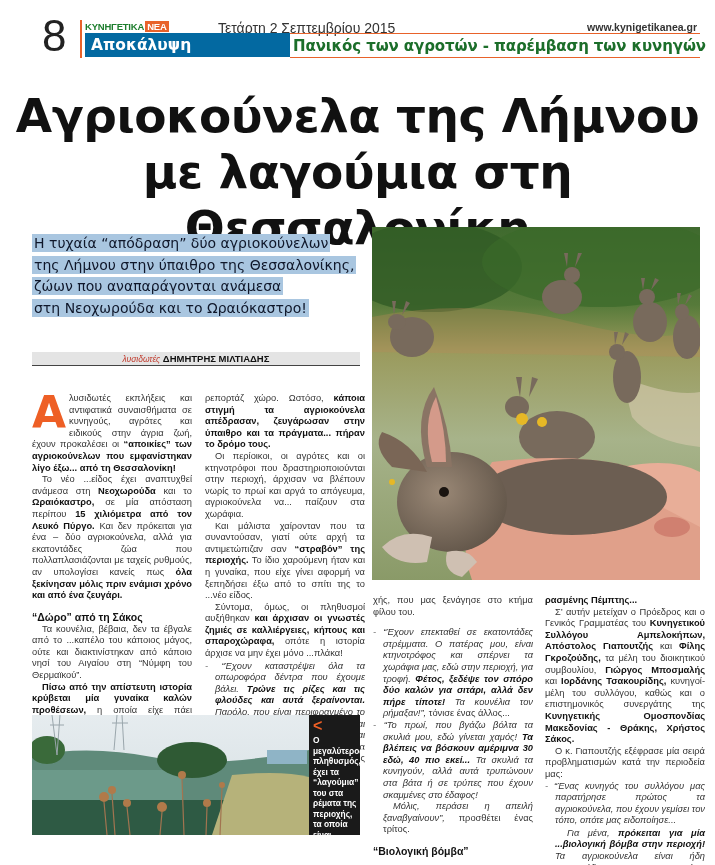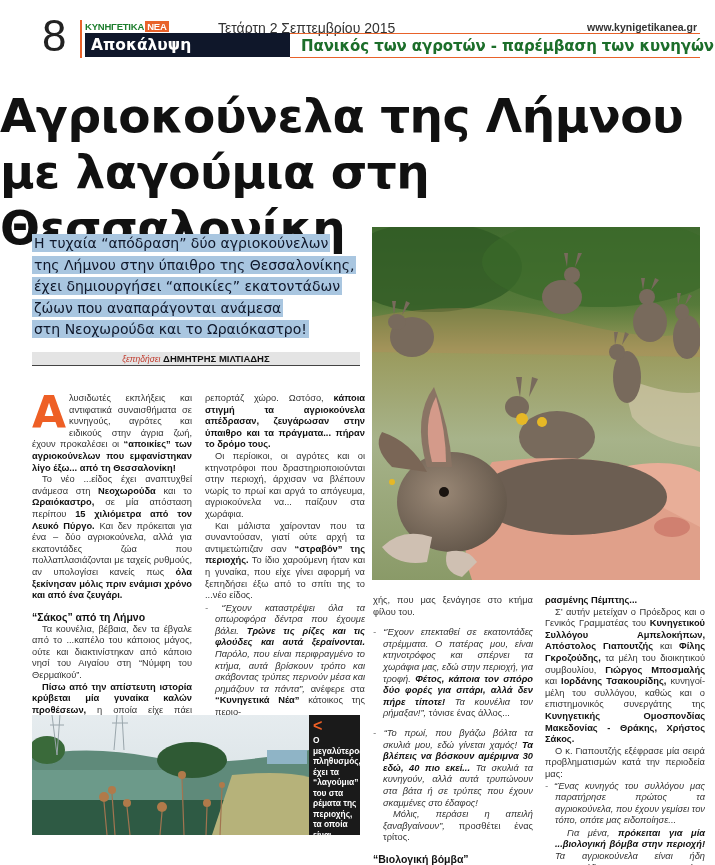--- a/index.html
+++ b/index.html
@@ -6,47 +6,47 @@
   html, body { width: 715px; height: 865px; background: #ffffff; overflow: hidden; }
   body { position: relative; font-family: "DejaVu Sans", sans-serif; color: #1a1a1a; }
 
   
   .page-num { position: absolute; left: 42px; top: 14px; font-family: "Liberation Sans", sans-serif; font-size: 44px; line-height: 44px; font-weight: 400; color: #222; }
   .hdr-rule { position: absolute; left: 80px; top: 20px; width: 2px; height: 38px; background: #e8622a; }
   .logo { position: absolute; left: 85px; top: 21px; height: 11px; display: flex; align-items: center; font-family: "Liberation Sans", sans-serif; font-weight: 700; font-size: 9.5px; letter-spacing: -0.2px; }
   .logo .l1 { color: #1c7d2c; }
   .logo .l2 { color: #ffffff; background: #e8622a; padding: 0 2px; margin-left: 1px; }
   .hdr-date { position: absolute; left: 180px; top: 20px; font-family: "Liberation Sans", sans-serif; font-size: 14px; color: #333; margin-left: 38px; }
-  .section-tag { position: absolute; left: 85px; top: 33px; width: 205px; height: 24px; background: #0f172a; color: #fff; font-family: "DejaVu Sans", sans-serif; font-weight: 700; font-size: 15.5px; line-height: 24px; padding-left: 6px; }
+  .section-tag { position: absolute; left: 85px; top: 33px; width: 205px; height: 24px; background: #0369a1; color: #fff; font-family: "DejaVu Sans", sans-serif; font-weight: 700; font-size: 15.5px; line-height: 24px; padding-left: 6px; }
   .hdr-url { position: absolute; right: 18px; top: 21px; font-family: "Liberation Sans", sans-serif; font-size: 10.5px; font-weight: 700; color: #333; }
   .hdr-line-top { position: absolute; left: 290px; top: 33px; width: 410px; height: 1px; background: #e8622a; }
   .hdr-line-bot { position: absolute; left: 290px; top: 57px; width: 410px; height: 1px; background: #e8622a; }
-  .kicker { position: absolute; left: 293px; top: 35px; font-family: "DejaVu Sans", sans-serif; font-weight: 700; font-size: 15px; line-height: 22px; color: #1c6e2a; letter-spacing: -0.1px; margin-left: 8px; }
-
-  
-  .headline { position: absolute; left: 0; top: 88px; width: 715px; text-align: left; font-family: "DejaVu Sans", sans-serif; font-weight: 700; font-size: 47px; line-height: 56px; color: #111; letter-spacing: -0.5px; }
+  .kicker { position: absolute; left: 293px; top: 35px; font-family: "DejaVu Sans", sans-serif; font-weight: 700; font-size: 15px; line-height: 22px; color: #1c6e2a; letter-spacing: -0.1px; }
+
+  
+  .headline { position: absolute; left: 0; top: 88px; width: 715px; text-align: center; font-family: "DejaVu Sans", sans-serif; font-weight: 700; font-size: 47px; line-height: 56px; color: #111; letter-spacing: -0.5px; }
 
   
   .lead { position: absolute; left: 32px; top: 233px; width: 330px; font-family: "DejaVu Sans", sans-serif; font-size: 14px; line-height: 21.5px; color: #0f172a; }
   .lead span { background: #a9c6e0; box-decoration-break: clone; -webkit-box-decoration-break: clone; padding: 1px 2px; }
   .lead-line { display: block; }
 
   .byline { position: absolute; left: 32px; top: 352px; width: 328px; height: 14px; background: #e4e4e4; border-bottom: 1.5px solid #444; text-align: center; font-family: "Liberation Sans", sans-serif; font-size: 9.5px; line-height: 14px; }
   .byline .pre { color: #c0392b; font-style: italic; font-size: 8.5px; }
   .byline .name { color: #111; font-weight: 700; }
 
   
   .col { position: absolute; font-family: "Liberation Sans", sans-serif; font-size: 9.3px; line-height: 11.6px; color: #333; text-align: justify; hyphens: manual; }
   .col p { margin: 0; }
   .col p.ind { text-indent: 10px; }
   .col b { color: #111; }
   .col .it { font-style: italic; }
   .col h4 { font-family: "Liberation Sans", sans-serif; font-size: 10.5px; font-weight: 700; color: #111; margin-top: 9px; line-height: 13px; }
   .col .q { padding-left: 10px; text-indent: -10px; font-style: italic; }
-  .col .q + .q { margin-top: 8px; }
+  .col .q + .q { }
 
   .c1 { left: 32px; top: 393px; width: 160px; }
   .c2 { left: 205px; top: 393px; width: 160px; }
   .c3 { left: 373px; top: 595px; width: 160px; }
   .c4 { left: 545px; top: 595px; width: 160px; }
 
   .dropcap { float: left; font-family: "DejaVu Sans", sans-serif; font-weight: 700; font-size: 44px; line-height: 36px; color: #ee5f25; margin: 0 3px -2px 0; padding-top: 2px; }
 
   
   .photo-main { position: absolute; left: 372px; top: 227px; width: 328px; height: 353px; overflow: hidden; }
@@ -72,27 +72,26 @@
 <div class="hdr-line-bot"></div>
 
 <h1 class="headline">
   <span style="display:block">Αγριοκούνελα της Λήμνου</span>
   <span style="display:block">με λαγούμια στη Θεσσαλονίκη</span>
 </h1>
 
 <div class="lead">
   <div class="lead-line"><span>Η τυχαία “απόδραση” δύο αγριοκούνελων</span></div>
   <div class="lead-line"><span>της Λήμνου στην ύπαιθρο της Θεσσαλονίκης,</span></div>
-  <div class="lead-line"><span>έχει δημιουργήσει “αποικίες” εκατοντάδων</span></div>
   <div class="lead-line"><span>ζώων που αναπαράγονται ανάμεσα</span></div>
   <div class="lead-line"><span>στη Νεοχωρούδα και το Ωραιόκαστρο!</span></div>
 </div>
 
 <div class="byline">
-  <span class="pre">ξεπηδήσει</span>
+  <span class="pre">λυσιδωτές</span>
   <span class="name">ΔΗΜΗΤΡΗΣ ΜΙΛΤΙΑΔΗΣ</span>
 </div>
 
 <div class="photo-main">
   <svg width="328" height="353" viewBox="0 0 328 353" xmlns="http://www.w3.org/2000/svg">
     <defs>
       <linearGradient id="bg1" x1="0" y1="0" x2="0" y2="1">
         <stop offset="0" stop-color="#3f6a2e"></stop>
         <stop offset="0.22" stop-color="#567a3a"></stop>
         <stop offset="0.35" stop-color="#9a9a5c"></stop>
@@ -150,44 +149,47 @@
 </div>
 
 <div class="col c1">
   <p>
     <span class="dropcap">Α</span>
     <span>λυσιδωτές εκπλήξεις και αντιφατικά συναισθήματα σε κυνηγούς, αγρότες και ειδικούς στην άγρια ζωή, έχουν προκαλέσει οι </span><b>“αποικίες” των αγριοκούνελων που εμφανίστηκαν λίγο έξω... από τη Θεσσαλονίκη!</b>
   </p>
   <p class="ind">
     <span>Το νέο ...είδος έχει αναπτυχθεί ανάμεσα στη </span><b>Νεοχωρούδα</b><span> και το </span><b>Ωραιόκαστρο,</b><span> σε μία απόσταση περίπου </span><b>15 χιλιόμετρα από τον Λευκό Πύργο.</b><span> Και δεν πρόκειται για ένα – δύο αγριοκούνελα, αλλά για εκατοντάδες ζώα που πολλαπλασιάζονται με ταχείς ρυθμούς, αν υπολογίσει κανείς πως </span><b>όλα ξεκίνησαν μόλις πριν ενάμισι χρόνο και από ένα ζευγάρι.</b>
   </p>
-  <h4>“Σάκος” από τη Λήμνο</h4>
+  <h4>“Δώρο” από τη Σάκος</h4>
   <p class="ind">Τα κουνέλια, βέβαια, δεν τα έβγαλε από το ...καπέλο του κάποιος μάγος, ούτε και διακτινίστηκαν από κάποιο νησί του Αιγαίου στη “Νύμφη του Θερμαϊκού”.</p>
   <p class="ind">
     <b>Πίσω από την απίστευτη ιστορία κρύβεται μία γυναίκα καλών προθέσεων,</b><span> η οποία είχε πάει διακοπές στη Λήμνο... Κάποιοι της χάρισαν ένα ζευγάρι αγριοκούνελα, τα οποία και διατηρούσε σε περι-</span>
   </p>
 </div>
 
 <div class="col c2">
   <p>
     <span>ρεπορτάζ χώρο. Ωστόσο, </span><b>κάποια στιγμή τα αγριοκούνελα απέδρασαν, ζευγάρωσαν στην ύπαιθρο και τα πράγματα... πήραν το δρόμο τους.</b>
   </p>
   <p class="ind">Οι περίοικοι, οι αγρότες και οι κτηνοτρόφοι που δραστηριοποιούνται στην περιοχή, άρχισαν να βλέπουν νωρίς το πρωί και αργά το απόγευμα, αγριοκούνελα να... παίζουν στα χωράφια.</p>
   <p class="ind">
     <span>Και μάλιστα χαίρονταν που τα συναντούσαν, γιατί ούτε αρχή τα αντιμετώπιζαν σαν </span><b>“στραβόν” της περιοχής.</b><span> Το ίδιο χαρούμενη ήταν και η γυναίκα, που είχε γίνει αφορμή να ξεπηδήσει έξω από το σπίτι της το ...νέο είδος.</span>
   </p>
+  <p class="ind">
+    <span>Σύντομα, όμως, οι πληθυσμοί αυξήθηκαν </span><b>και άρχισαν οι γνωστές ζημιές σε καλλιέργειες, κήπους και σπαροχώραφα,</b><span> οπότε η ιστορία άρχισε να μην έχει μόνο ...πλάκα!</span>
+  </p>
   <p class="q" style="margin-top:1px;">
     - <span>“Έχουν καταστρέψει όλα τα οπωροφόρα δέντρα που έχουμε βάλει. </span><b>Τρώνε τις ρίζες και τις φλούδες και αυτά ξεραίνονται.</b><span> Παρόλο, που είναι περιφραγμένο το κτήμα, αυτά βρίσκουν τρόπο και σκάβοντας τρύπες περνούν μέσα και ρημάζουν τα πάντα”,</span><span style="font-style:normal"> ανέφερε στα </span><b style="font-style:normal">“Κυνηγετικά Νέα”</b><span style="font-style:normal"> κάτοικος της περιο-</span>
   </p>
 </div>
 
 <div class="col c3">
   <p>χής, που μας ξενάγησε στο κτήμα φίλου του.</p>
   <p class="q" style="margin-top:9px;">
-    - <span>“Έχουν επεκταθεί σε εκατοντάδες στρέμματα. Ο πατέρας μου, είναι κτηνοτρόφος και σπέρνει τα χωράφια μας, εδώ στην περιοχή, για τροφή. </span><b>Φέτος, κάποια τον σπόρο δύο φορές για σιτάρι, αλλά δεν πήρε τίποτε!</b><span> Τα κουνέλια τον ρήμαξαν!”,</span><span style="font-style:normal"> τόνισε ένας άλλος...</span>
+    - <span>“Έχουν επεκταθεί σε εκατοντάδες στρέμματα. Ο πατέρας μου, είναι κτηνοτρόφος και σπέρνει τα χωράφια μας, εδώ στην περιοχή, για τροφή. </span><b>Φέτος, ξεδέψε τον σπόρο δύο καλών για σιτάρι, αλλά δεν πήρε τίποτε!</b><span> Τα κουνέλια τον ρήμαξαν!”,</span><span style="font-style:normal"> τόνισε ένας άλλος...</span>
   </p>
   <p class="q">
     - <span>“Το πρωί, που βγάζω βόλτα τα σκυλιά μου, εδώ γίνεται χαμός! </span><b>Τα βλέπεις να βόσκουν αμέριμνα 30 εδώ, 40 πιο εκεί...</b><span> Τα σκυλιά τα κυνηγούν, αλλά αυτά τρυπώνουν στα βάτα ή σε τρύπες που έχουν σκαμμένες στο έδαφος!</span><br><span style="padding-left:10px">Μόλις, περάσει η απειλή ξαναβγαίνουν”,</span><span style="font-style:normal"> προσθέτει ένας τρίτος.</span>
   </p>
   <h4>“Βιολογική βόμβα”</h4>
 
 </div>
 
 <div class="col c4">
   <p><b>ρασμένης Πέμπτης...</b></p>

